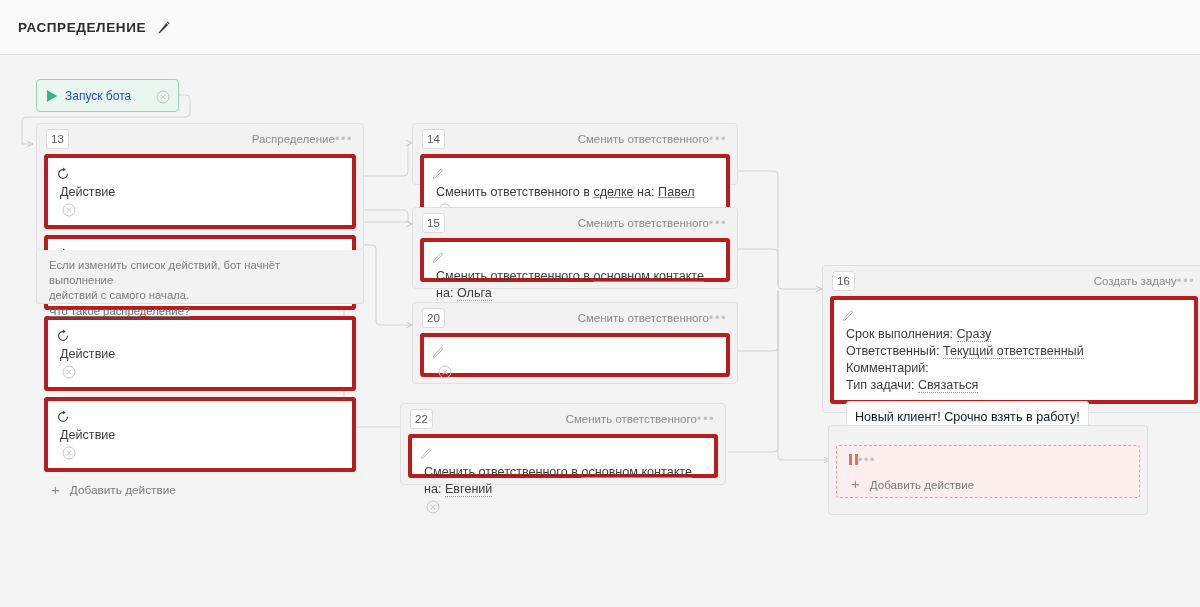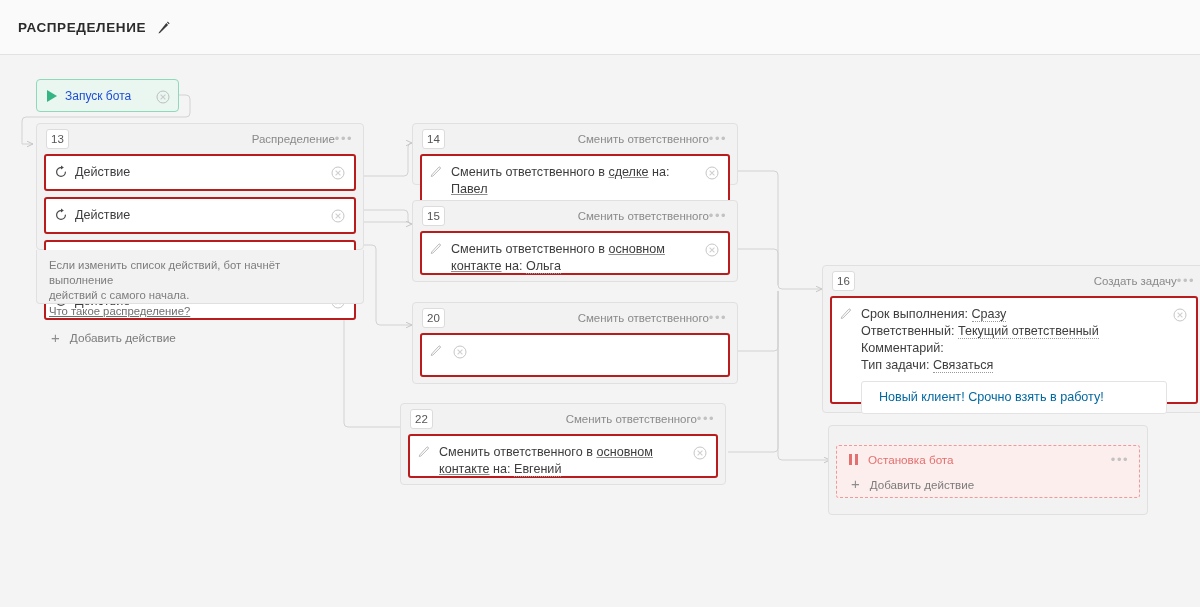--- a/index.html
+++ b/index.html
@@ -47,25 +47,26 @@
     min-width:22px;height:20px;padding:0 4px;box-sizing:border-box;
     background:#fff;border:1px solid #dcdcdc;border-radius:3px;
     font-size:11.5px;color:#555;display:flex;align-items:center;justify-content:center;
   }
   .node-title{font-size:11.5px;color:#8a8a8a;margin-left:11px;flex:1;}
   .dots{
     font-size:13px;color:#c2c2c2;letter-spacing:1.5px;line-height:8px;
     user-select:none;cursor:pointer;
   }
   .row{
-    background:#fff;border:2px solid #b91c1c;border-radius:3px;
+    background:#fff;border:4px solid #b91c1c;border-radius:3px;
     margin:0 7px 6px 7px;
     display:flex;align-items:flex-start;
     padding:8px 9px 8px 8px;box-sizing:border-box;
     position:relative;
+    flex-direction:column;
   }
   .row-ico{width:17px;flex:0 0 17px;margin-top:1px;}
   .row-ico svg{display:block;}
   .row-txt{
     flex:1;font-size:12.6px;color:#3d3d3d;line-height:17px;
     padding-left:4px;
   }
   .xbtn{
     flex:0 0 14px;width:14px;height:14px;margin-top:2px;margin-left:6px;
     cursor:pointer;
@@ -286,21 +287,21 @@
       </span>
       <span class="xbtn">
         <svg viewBox="0 0 14 14" width="14" height="14">
             <circle cx="7" cy="7" r="6" fill="none" stroke="#c6c6c6" stroke-width="1"></circle>
             <path d="M4.6 4.6 L9.4 9.4 M9.4 4.6 L4.6 9.4" stroke="#d0d0d0" stroke-width="1.1"></path>
           </svg>
       </span>
     </div>
   </div>
 
-  <div class="shell" style="left:412px;top:145px;width:326px;height:82px;">
+  <div class="shell" style="left:412px;top:152px;width:326px;height:82px;">
     <div class="node-head">
       <span class="numchip">15</span>
       <span class="node-title">Сменить ответственного</span>
       <span class="dots">•••</span>
     </div>
     <div class="row" style="height:44px;">
       <span class="row-ico">
         <svg viewBox="0 0 14 14" width="13" height="13">
             <path d="M1.8 10.8 L1.4 12.4 L3 12 L11 4 L9.4 2.4 Z" fill="none" stroke="#b6b6b6" stroke-width="1"></path>
             <path d="M9.9 1.7 L11.9 3.7" stroke="#b6b6b6" stroke-width="1"></path>
@@ -376,39 +377,38 @@
         <svg viewBox="0 0 14 14" width="13" height="13">
             <path d="M1.8 10.8 L1.4 12.4 L3 12 L11 4 L9.4 2.4 Z" fill="none" stroke="#b6b6b6" stroke-width="1"></path>
             <path d="M9.9 1.7 L11.9 3.7" stroke="#b6b6b6" stroke-width="1"></path>
           </svg>
       </span>
       <span class="row-txt">
         <div><span>Срок выполнения: </span><span class="u-dot">Сразу</span></div>
         <div><span>Ответственный: </span><span class="u-dot">Текущий ответственный</span></div>
         <div>Комментарий:</div>
         <div><span>Тип задачи: </span><span class="u-dot">Связаться</span></div>
-        <div style="margin-top:7px;background:#fff;border:1px solid #e3e3e3;border-radius:3px;padding:7px 17px;font-size:12.6px;color:#0369a1;">Новый клиент! Срочно взять в работу!</div>
+        <div style="margin-top:7px;background:#fff;border:1px solid #e3e3e3;border-radius:3px;padding:7px 8px;font-size:12.6px;color:#0f172a;">Новый клиент! Срочно взять в работу!</div>
       </span>
       <span class="xbtn">
         <svg viewBox="0 0 14 14" width="14" height="14">
             <circle cx="7" cy="7" r="6" fill="none" stroke="#c6c6c6" stroke-width="1"></circle>
             <path d="M4.6 4.6 L9.4 9.4 M9.4 4.6 L4.6 9.4" stroke="#d0d0d0" stroke-width="1.1"></path>
           </svg>
       </span>
     </div>
   </div>
 
   <div class="shell" id="stop-shell"></div>
   <div id="stop-inner">
     <div id="stop-head">
       <span class="pause-ico">
           <i></i>
           <i></i>
         </span>
-      <span id="stop-label">Остановка бота</span>
       <span class="dots">•••</span>
     </div>
     <div id="stop-add">
       <span class="plus">+</span>
       <span>Добавить действие</span>
     </div>
   </div>
 
 </div>
 

